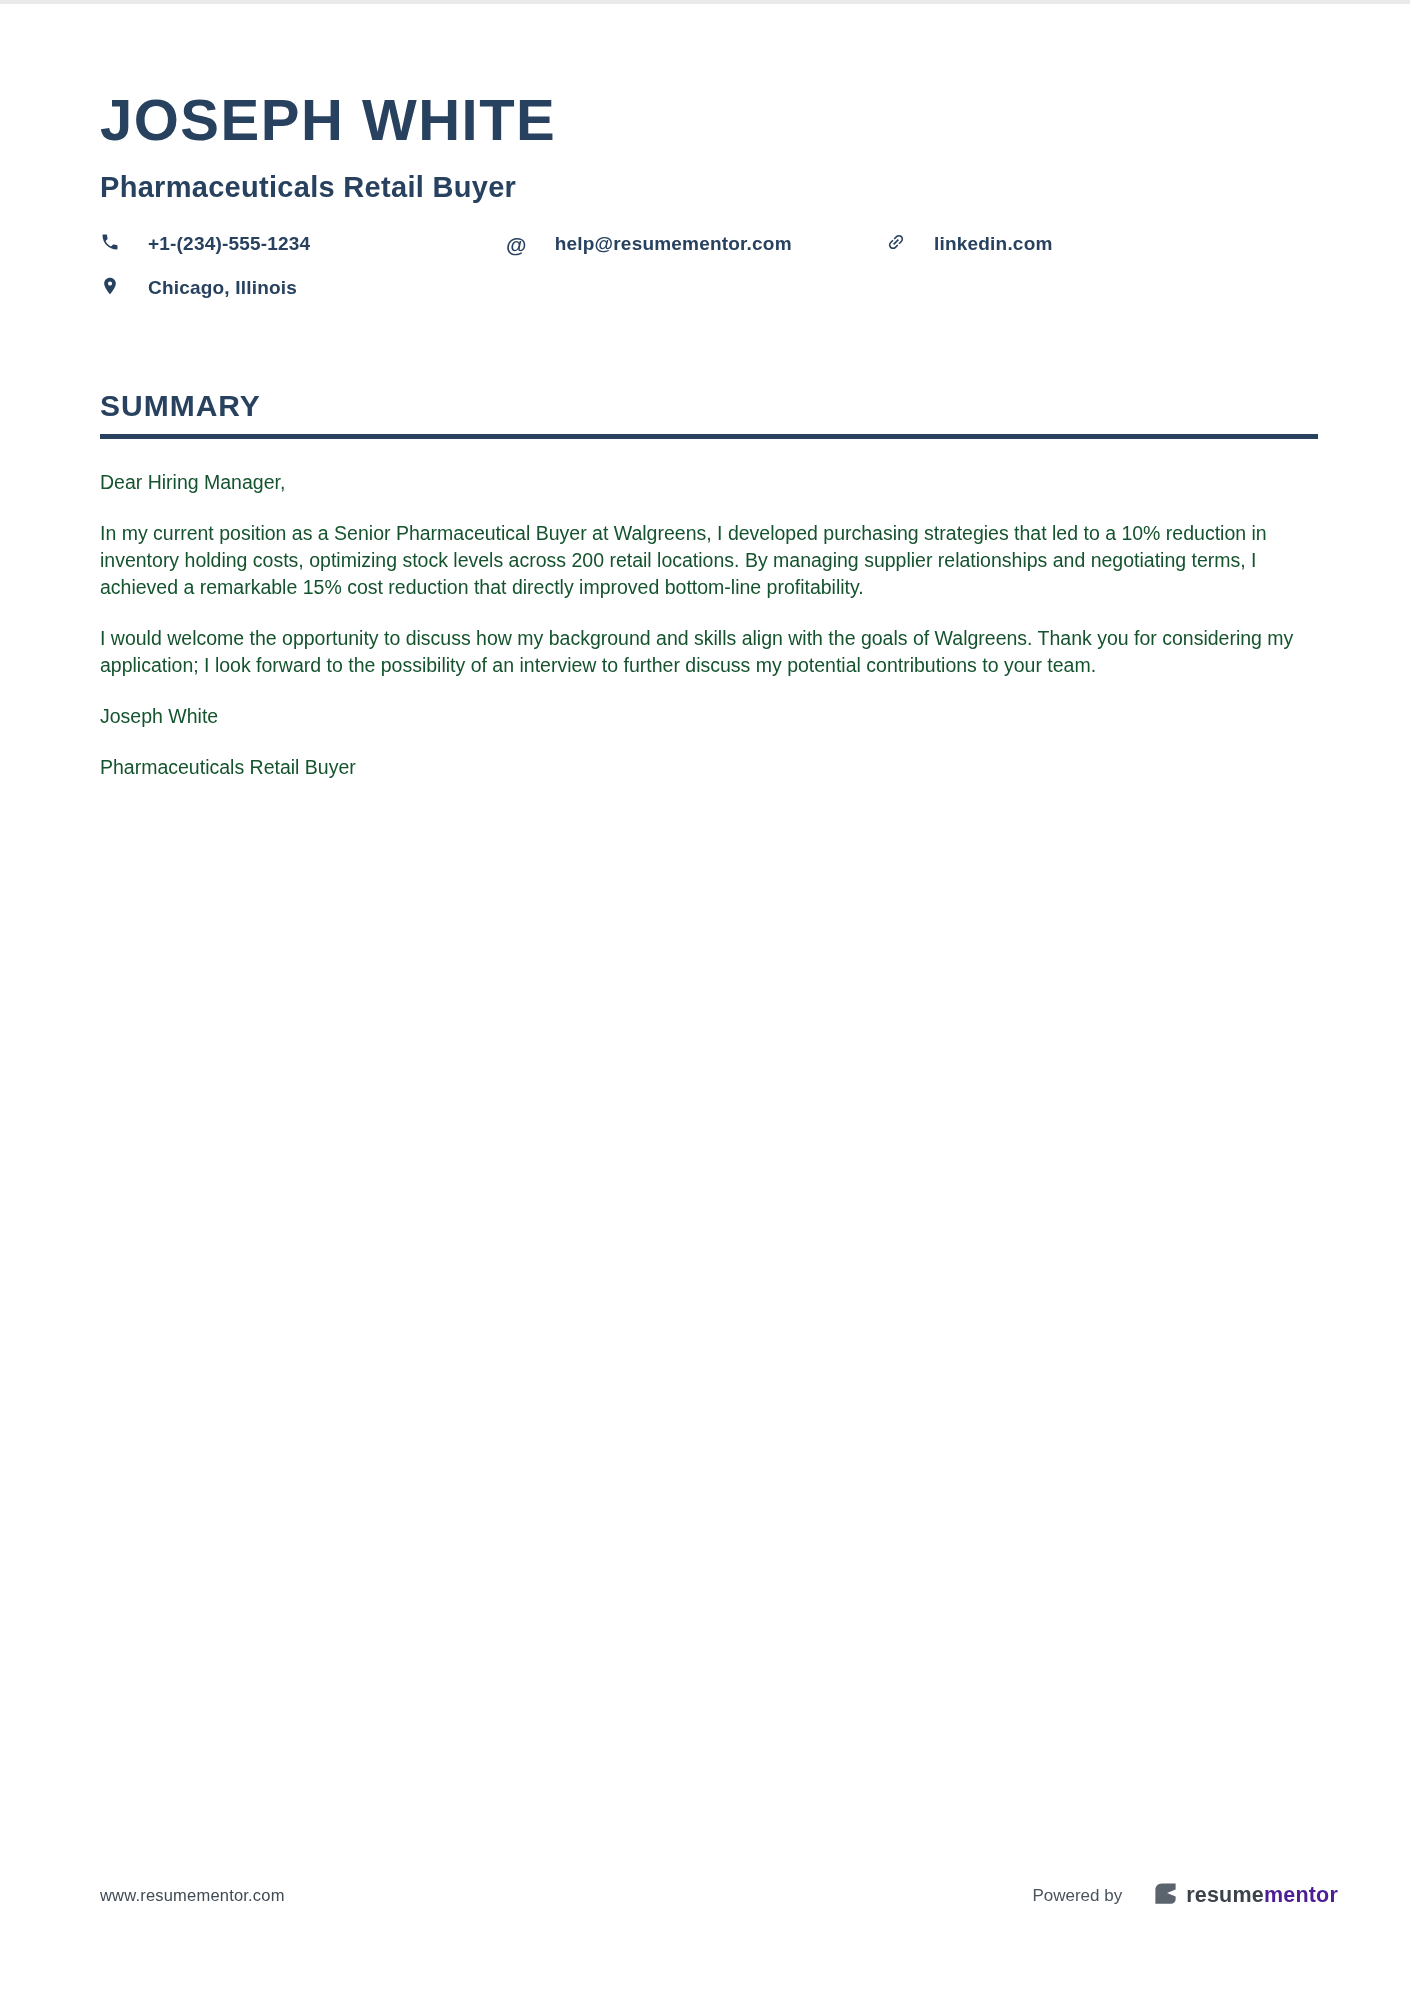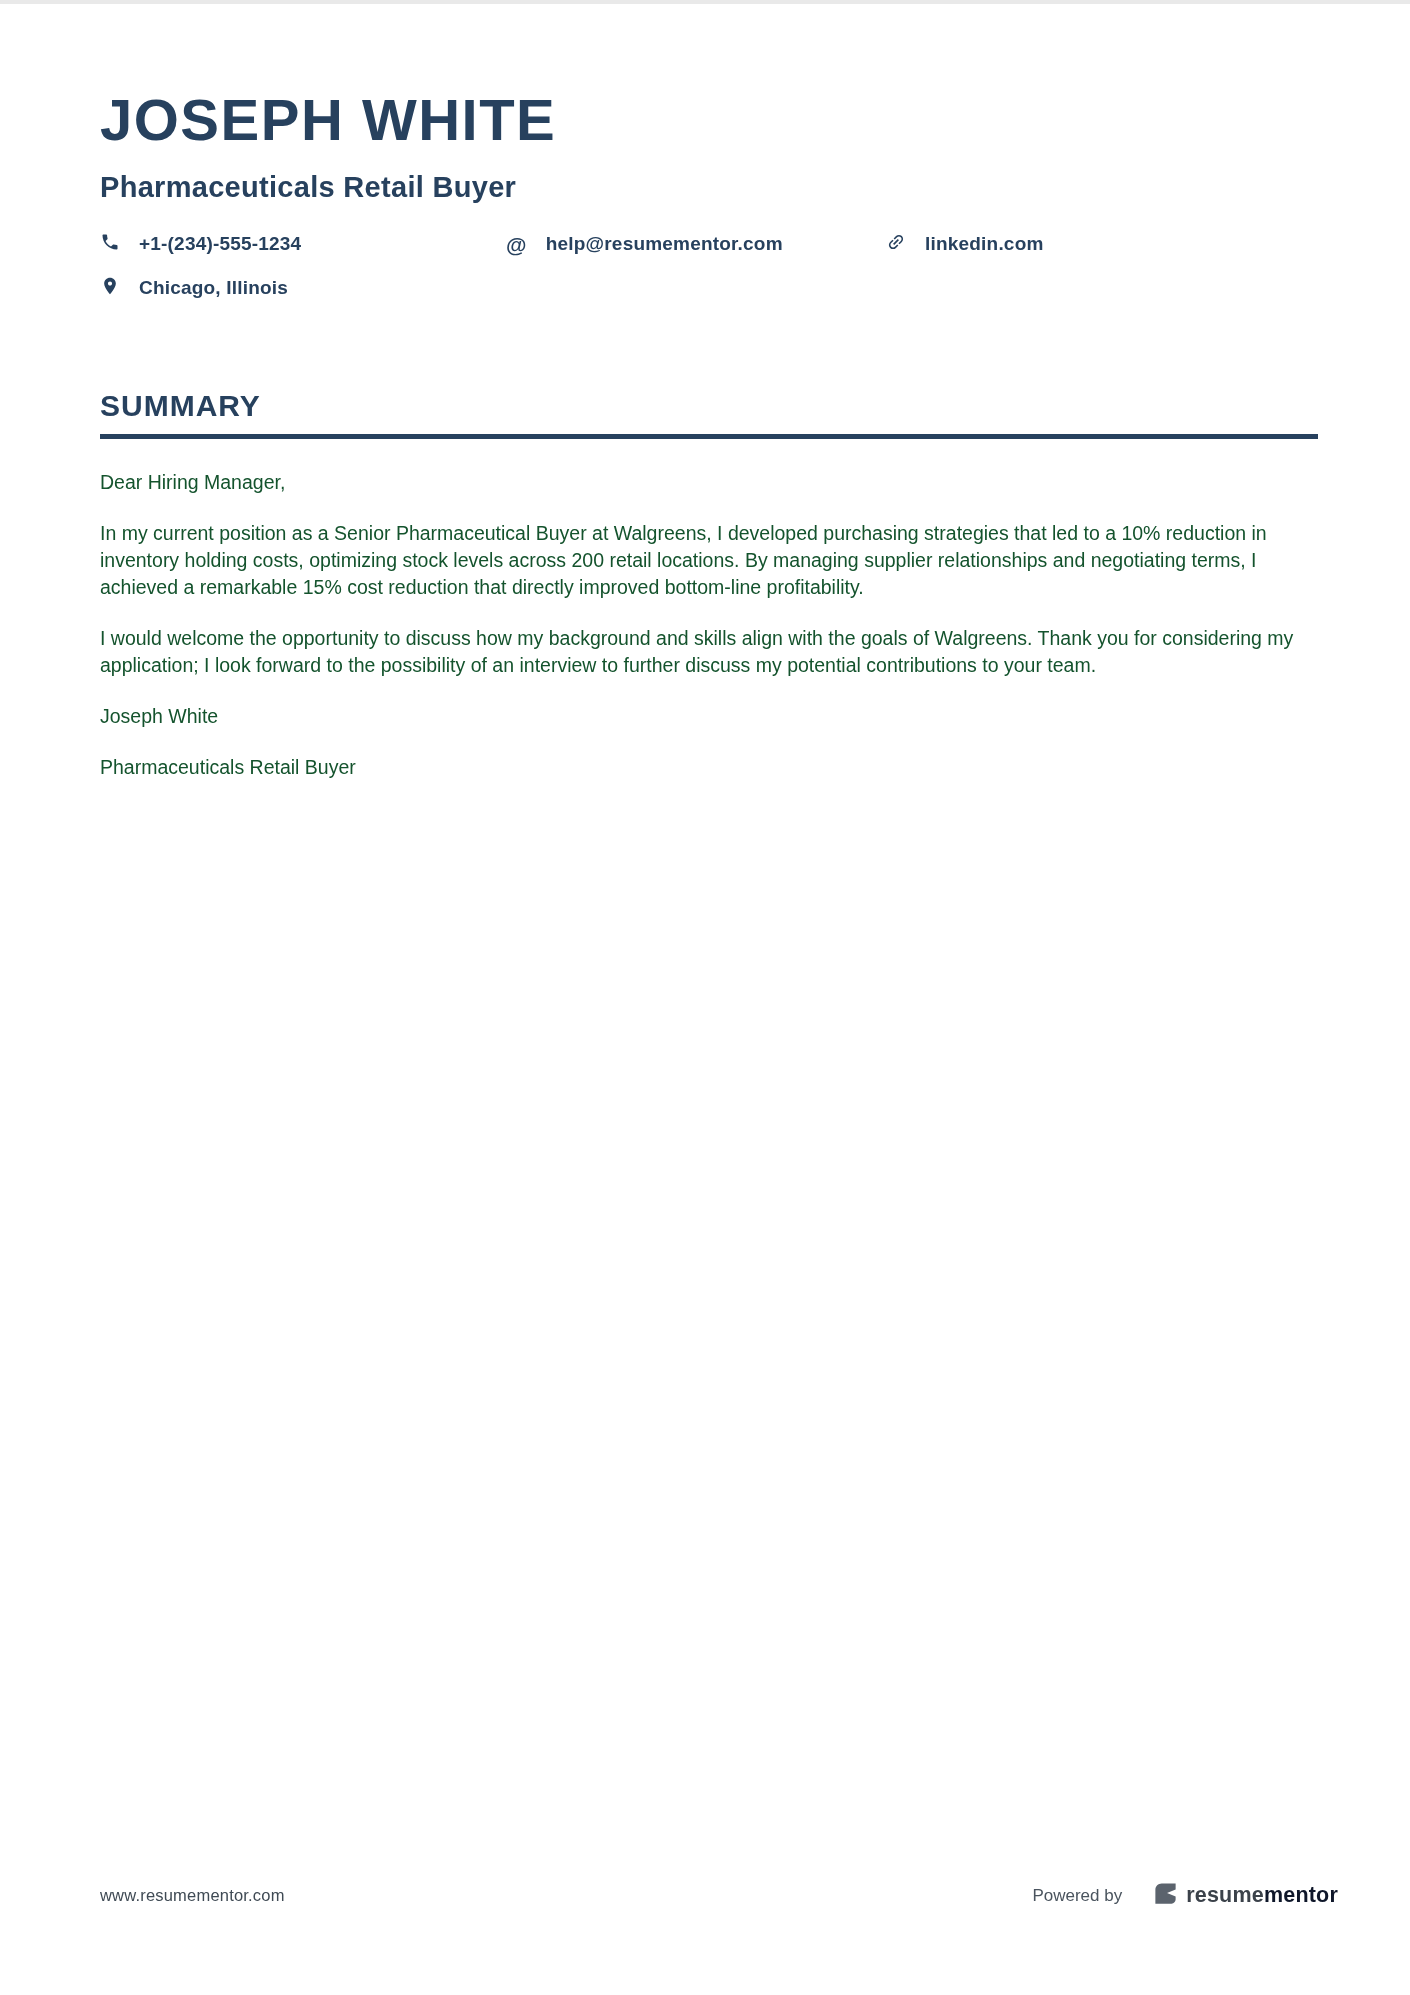--- a/index.html
+++ b/index.html
@@ -35,21 +35,21 @@
   .contact-grid {
     margin-top: 28px;
     display: grid;
     grid-template-columns: 406px 380px 1fr;
     row-gap: 19px;
     align-items: center;
   }
   .contact-item {
     display: flex;
     align-items: center;
-    gap: 19px;
+    gap: 28px;
     font-size: 19px;
     font-weight: 700;
     color: #27415e;
     letter-spacing: 0.2px;
   }
   .contact-item svg { width: 20px; height: 20px; fill: #27415e; flex: 0 0 auto; }
   .at-glyph {
     font-size: 21px;
     font-weight: 700;
     color: #27415e;
@@ -101,21 +101,21 @@
     margin-right: 30px;
   }
   .brand {
     display: flex;
     align-items: center;
     gap: 7px;
   }
   .brand svg { width: 27px; height: 27px; }
   .brand-text { font-size: 21.5px; letter-spacing: 0.2px; }
   .brand-bold { font-weight: 700; color: #3b424a; }
-  .brand-light { font-weight: 600; color: #0f172a; }
+  .brand-light { font-weight: 600; color: #4c1d95; }
 </style>
 </head>
 <body>
 
 <div class="page">
   <div class="content">
 
     <div>
       <div class="name">JOSEPH WHITE</div>
       <div class="job-title">Pharmaceuticals Retail Buyer</div>

